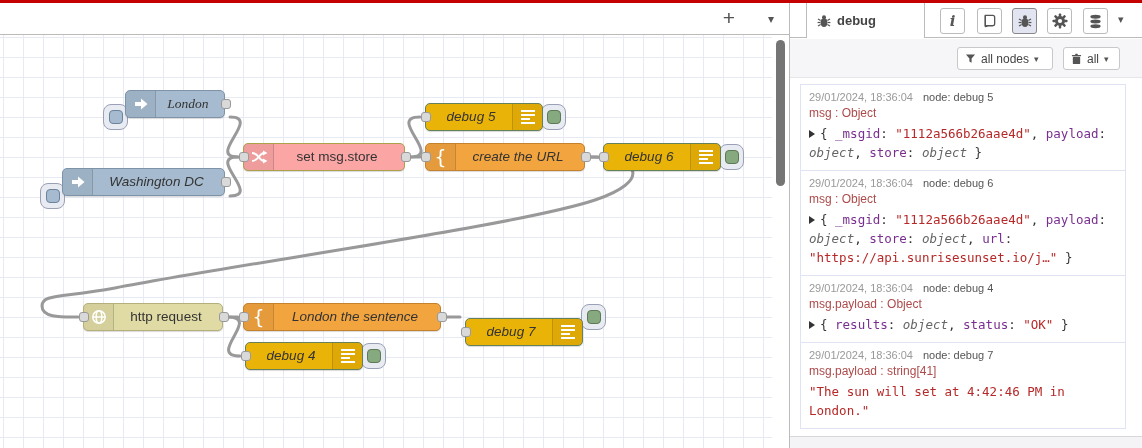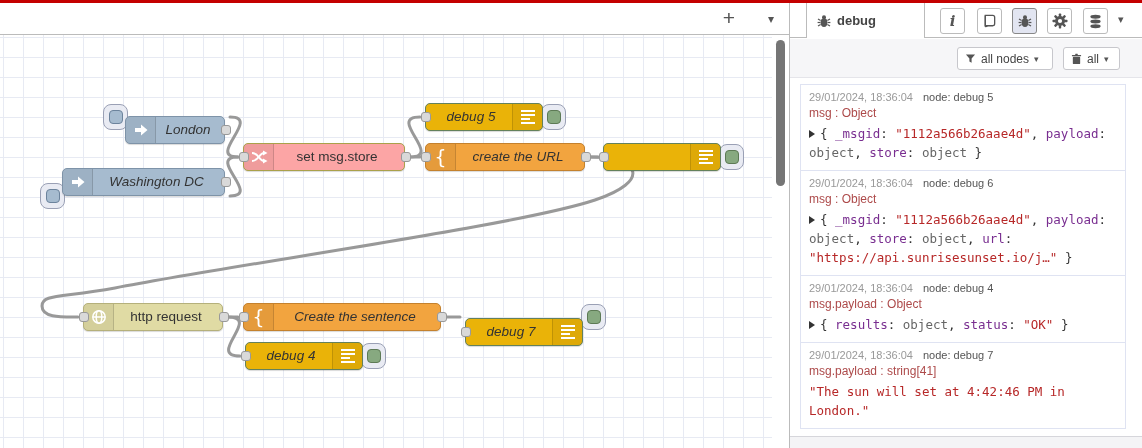--- a/index.html
+++ b/index.html
@@ -61,21 +61,21 @@
   .sb-messages { position:absolute; left:10px; top:81px; width:326px; border:1px solid #dfe3f2; border-bottom:none; background:#fff; }
   .dmsg { border-bottom:1px solid #dfe3f2; padding:6px 8px 8px 8px; }
   .dmsg .meta { font-size:11px; margin-bottom:3px; }
   .dmsg .ts { color:#999; }
   .dmsg .nodename { color:#555; margin-left:10px; }
   .dmsg .mpath { font-size:12px; color:#ad4a4a; margin:3px 0 4px 0; }
   .dmsg .payload { font-family:"DejaVu Sans Mono", monospace; font-size:12.5px; line-height:19px; color:#333; word-wrap:break-word; }
   .caret-exp { display:inline-block; width:0; height:0; border-left:6px solid #333; border-top:4px solid transparent; border-bottom:4px solid transparent; margin-right:5px; cursor:pointer; }
   .tok-key { color:#792e90; }
   .tok-string { color:#b72828; }
-  .tok-meta { color:#666; }
+  .tok-meta { color:#666; font-style:italic; }
   .tok-punct { color:#333; }
   .sb-footer { position:absolute; left:0; top:433px; width:352px; height:12px; background:#f4f4f6; border-top:1px solid #d6d6db; }
 </style>
 </head>
 <body>
 
 <div class="app">
   <div class="top-red"></div>
 
   <div class="workspace">
@@ -98,21 +98,21 @@
         <path d="M590,154 C640,154 652,178 595,197 C520,222 250,259 115,285 C60,295 42,291 42,303 C42,315 62,314 78,314"></path>
         <path d="M228,314 L238,314"></path>
         <path d="M228,314 C262,314 206,353 240,353"></path>
         <path d="M446,314 L460,314"></path>
       </g>
     </svg>
 
     <div class="ext-btn" style="left:103px; top:101px;">
         <div class="inner blue"></div>
       </div>
-    <div class="node n-inject" style="left:125px; top:113px; width:100px;">
+    <div class="node n-inject" style="left:125px; top:87px; width:100px;font-family:Liberation Serif, serif;">
       <div class="icon-region icon-left">
         <svg width="18" height="18" viewBox="0 0 18 18">
             <path d="M3 7 h6 V3.5 L15.5 9 9 14.5 V11 H3 z" fill="#fff"></path>
           </svg>
       </div>
       <span class="nlabel lab-after-icon italic">London</span>
       <div class="port" style="left:95px; top:8px;"></div>
     </div>
 
     <div class="ext-btn" style="left:40px; top:180px;">
@@ -172,41 +172,42 @@
       </div>
     <div class="node n-debug" style="left:603px; top:140px; width:118px;">
       <div class="icon-region icon-right">
         <svg width="16" height="18" viewBox="0 0 16 18" fill="#fff">
             <rect x="1" y="2" width="14" height="2"></rect>
             <rect x="1" y="6" width="14" height="2"></rect>
             <rect x="1" y="10" width="9" height="2"></rect>
             <rect x="1" y="14" width="14" height="2"></rect>
           </svg>
       </div>
+      <span class="nlabel lab-before-icon italic">debug 6</span>
       <div class="port" style="left:-5px; top:8px;"></div>
     </div>
 
     <div class="node n-http" style="left:83px; top:300px; width:140px;">
       <div class="icon-region icon-left">
         <svg width="18" height="18" viewBox="0 0 18 18" fill="none" stroke="#fff" stroke-width="1.5">
           <circle cx="9" cy="9" r="6.2"></circle>
             <line x1="2.8" y1="9" x2="15.2" y2="9"></line>
             <ellipse cx="9" cy="9" rx="2.8" ry="6.2"></ellipse>
         </svg>
       </div>
       <span class="nlabel lab-after-icon">http request</span>
       <div class="port" style="left:-5px; top:8px;"></div>
       <div class="port" style="left:135px; top:8px;"></div>
     </div>
 
     <div class="node n-func" style="left:243px; top:300px; width:198px;">
       <div class="icon-region icon-left">
           <span class="fn-brace">{</span>
         </div>
-      <span class="nlabel lab-after-icon italic">Create the sentence</span>
+      <span class="nlabel lab-after-icon italic">London the sentence</span>
       <div class="port" style="left:-5px; top:8px;"></div>
       <div class="port" style="left:193px; top:8px;"></div>
     </div>
 
     <div class="ext-btn" style="left:581px; top:301px;">
         <div class="inner green"></div>
       </div>
     <div class="node n-debug" style="left:465px; top:315px; width:118px;">
       <div class="icon-region icon-right">
         <svg width="16" height="18" viewBox="0 0 16 18" fill="#fff">

